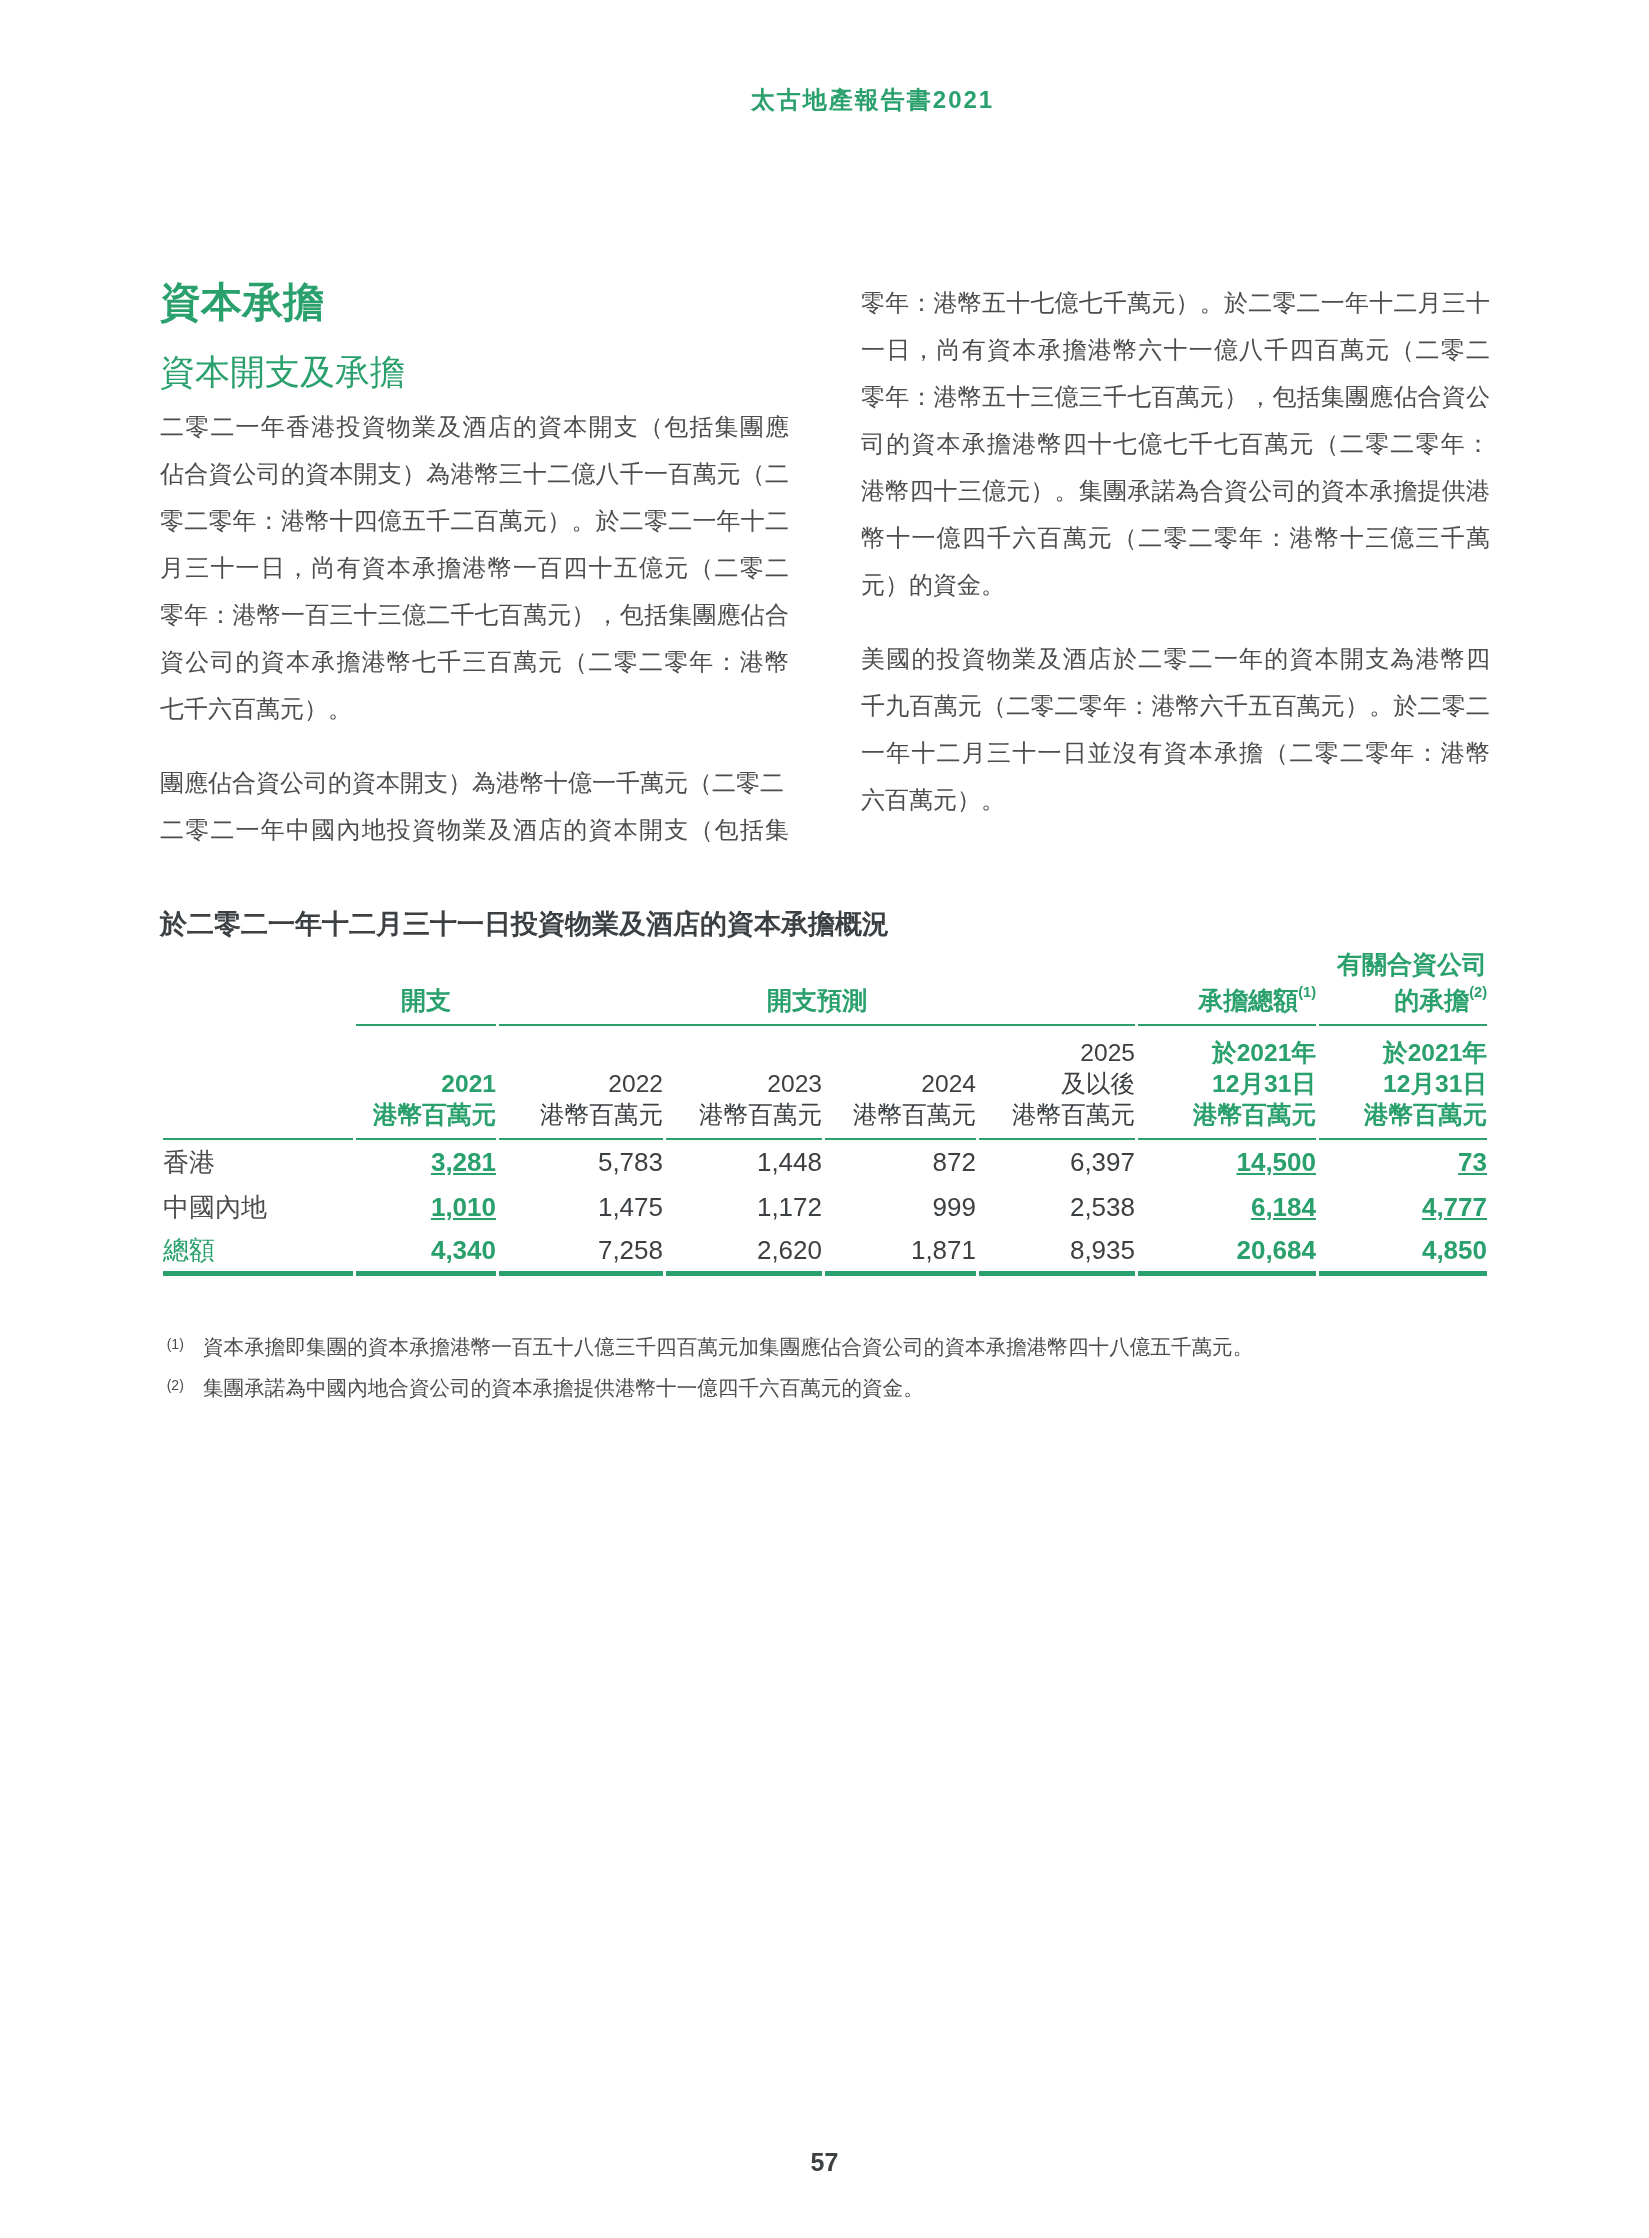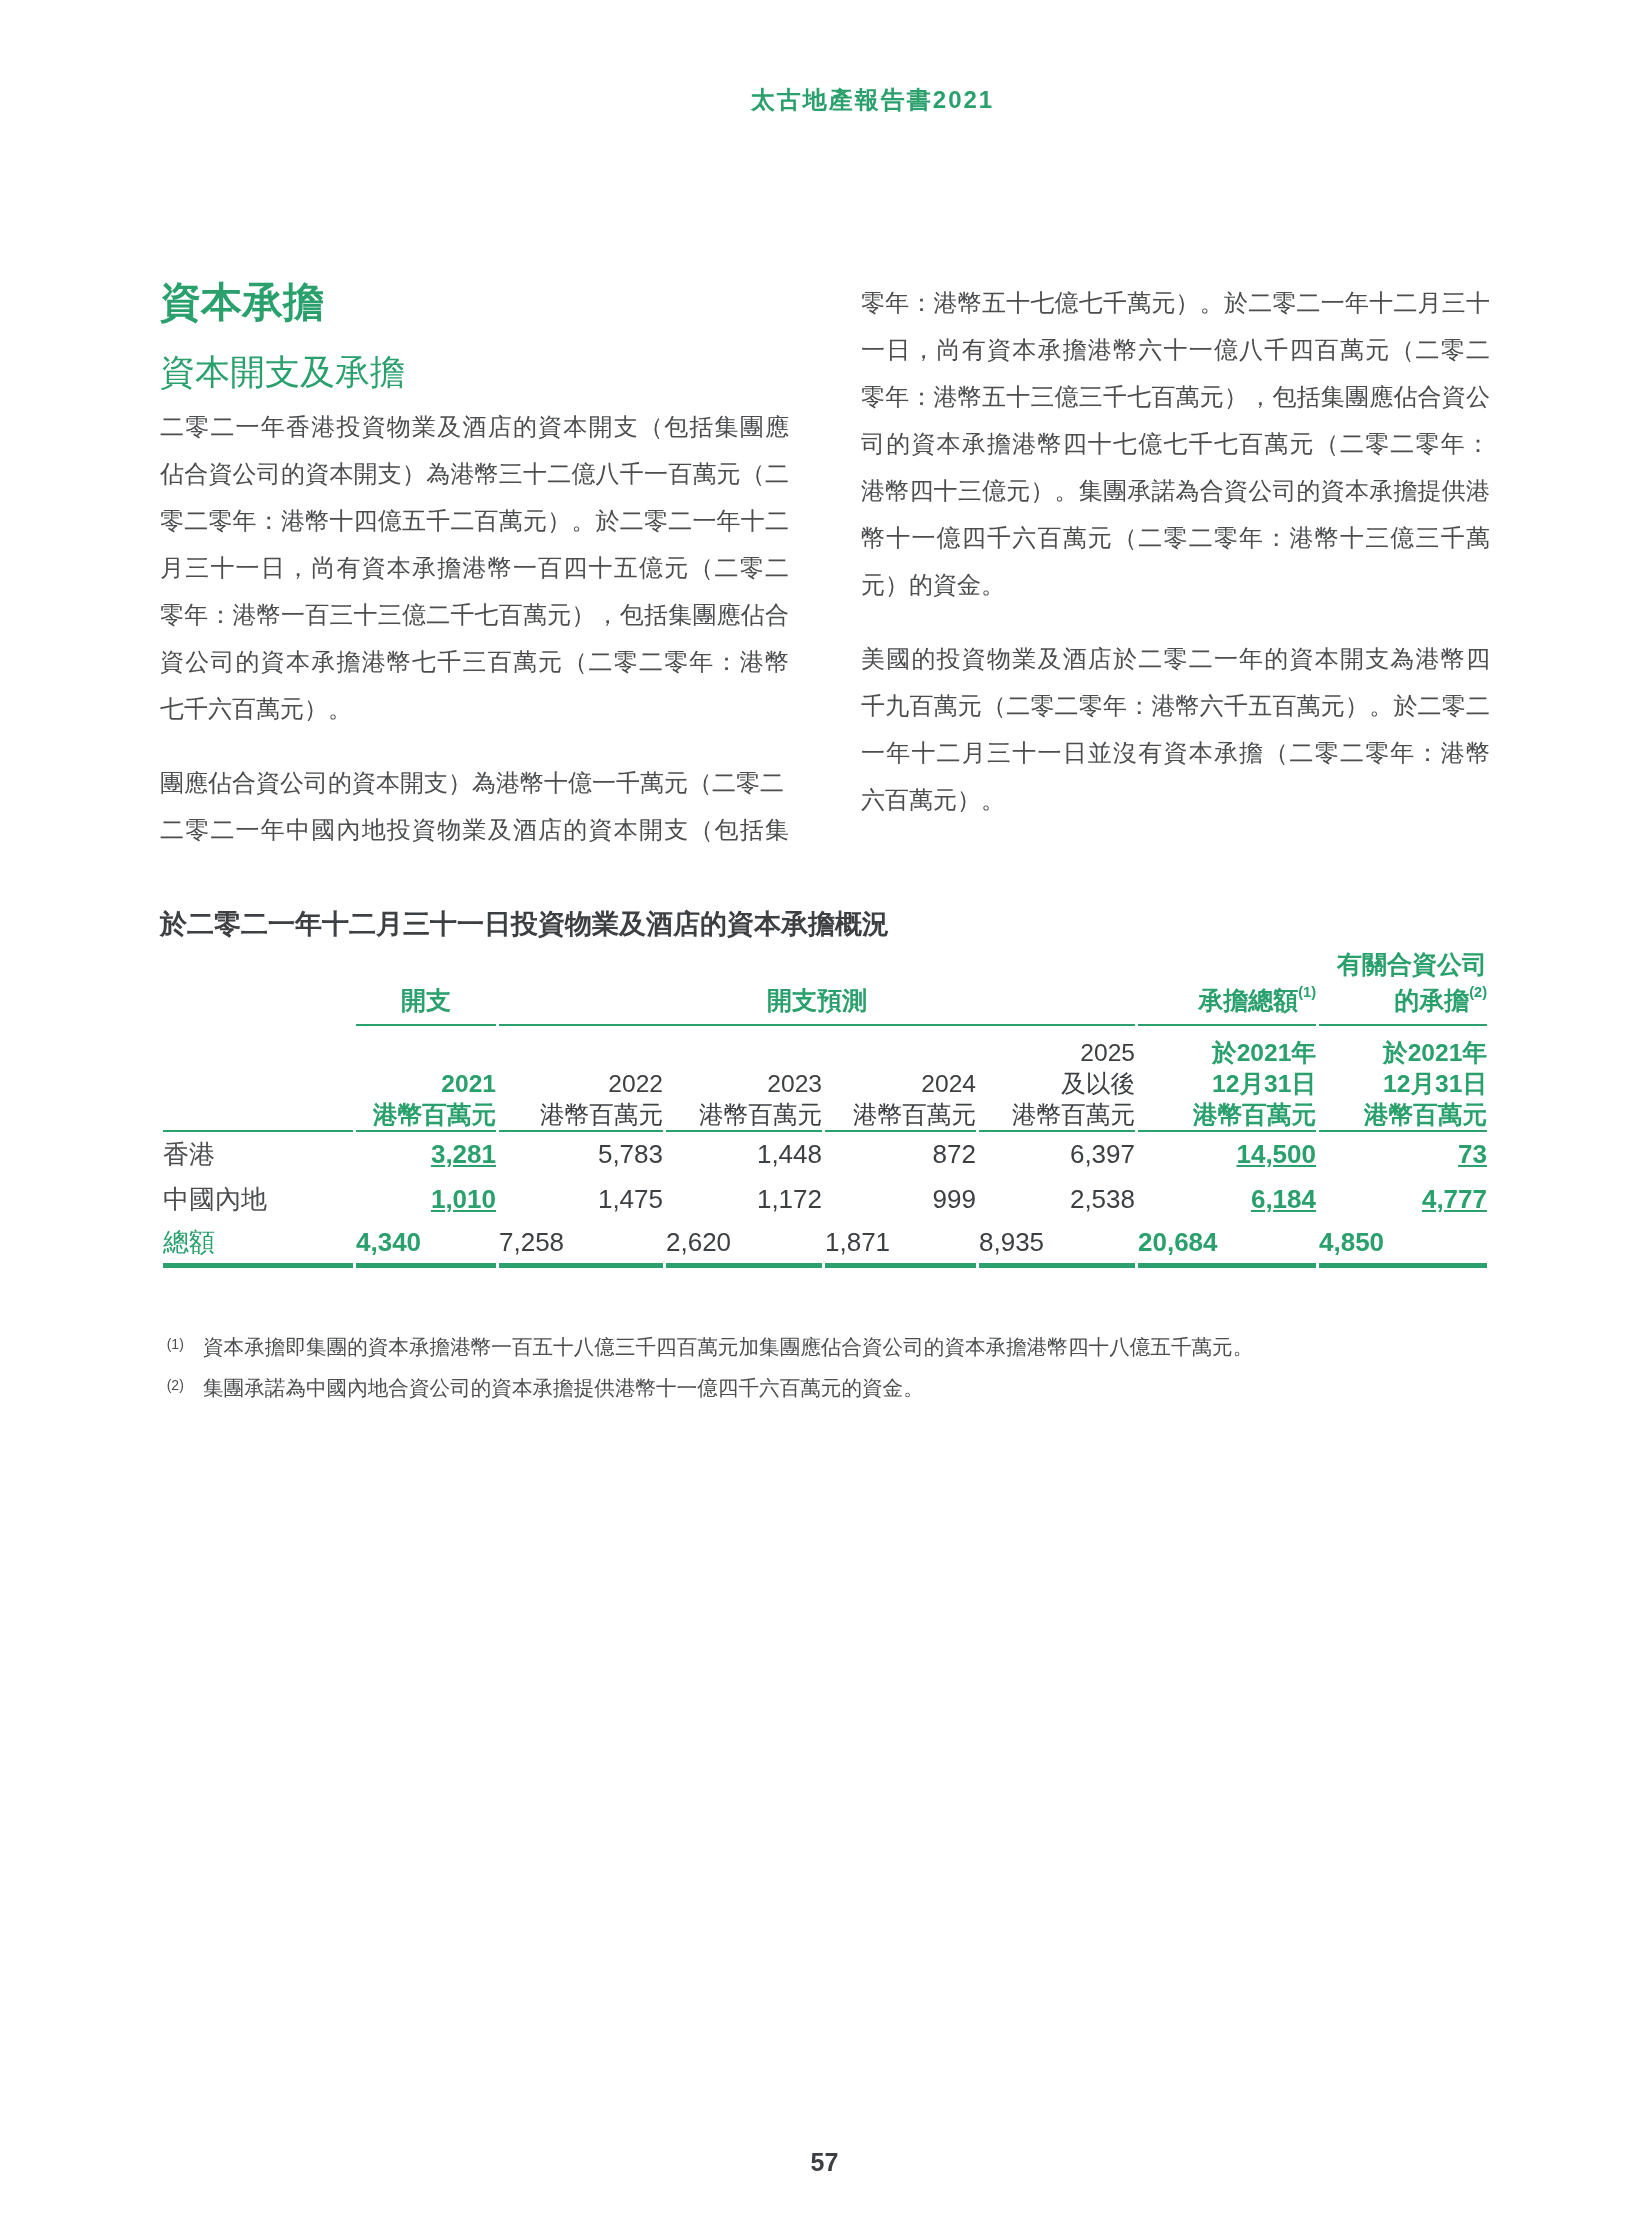--- a/index.html
+++ b/index.html
@@ -51,31 +51,31 @@
     height:76px;vertical-align:bottom;
     font-size:25px;line-height:31px;font-weight:700;color:var(--green);
     padding-bottom:8px;
   }
   tr.grp-row th.grp{border-bottom:2.7px solid var(--green);}
   tr.grp-row th.c{text-align:center;}
   tr.grp-row th.r{text-align:right;}
   tr.sub-row th{
     height:104px;vertical-align:bottom;text-align:right;
     font-size:24.6px;line-height:31px;font-weight:400;color:var(--dark);
-    border-bottom:2px solid var(--green);
+    padding-bottom:8px;border-bottom:2px solid var(--green);
   }
   tr.sub-row th .g, .g{color:var(--green);font-weight:700;}
   tr.data-row td{
     height:45px;font-size:26px;text-align:right;vertical-align:middle;color:var(--dark);
   }
   tr.data-row td.lbl{text-align:left;color:var(--text);font-weight:400;}
   tr.data-row td.gv{color:var(--green);font-weight:700;text-decoration:underline;}
   tr.us-row td{border-bottom:2px solid var(--green);}
   tr.total-row td{
-    height:41px;font-size:26px;vertical-align:middle;color:var(--dark);
+    height:41px;font-size:26px;text-align:right;vertical-align:middle;color:var(--dark);
     border-bottom:5.3px solid var(--green);
   }
   tr.total-row td.lbl{text-align:left;color:var(--green);font-weight:400;margin-top:44px;}
   tr.total-row td.gv{color:var(--green);font-weight:700;}
   sup.fnref{font-size:14.6px;font-weight:700;position:relative;top:-2.7px;letter-spacing:0;}
   .footnotes{position:absolute;left:160px;top:1333px;width:1330px;}
   .fn{
     position:relative;padding-left:43px;margin-bottom:14px;
     font-size:20.6px;line-height:27px;color:var(--text);
   }

